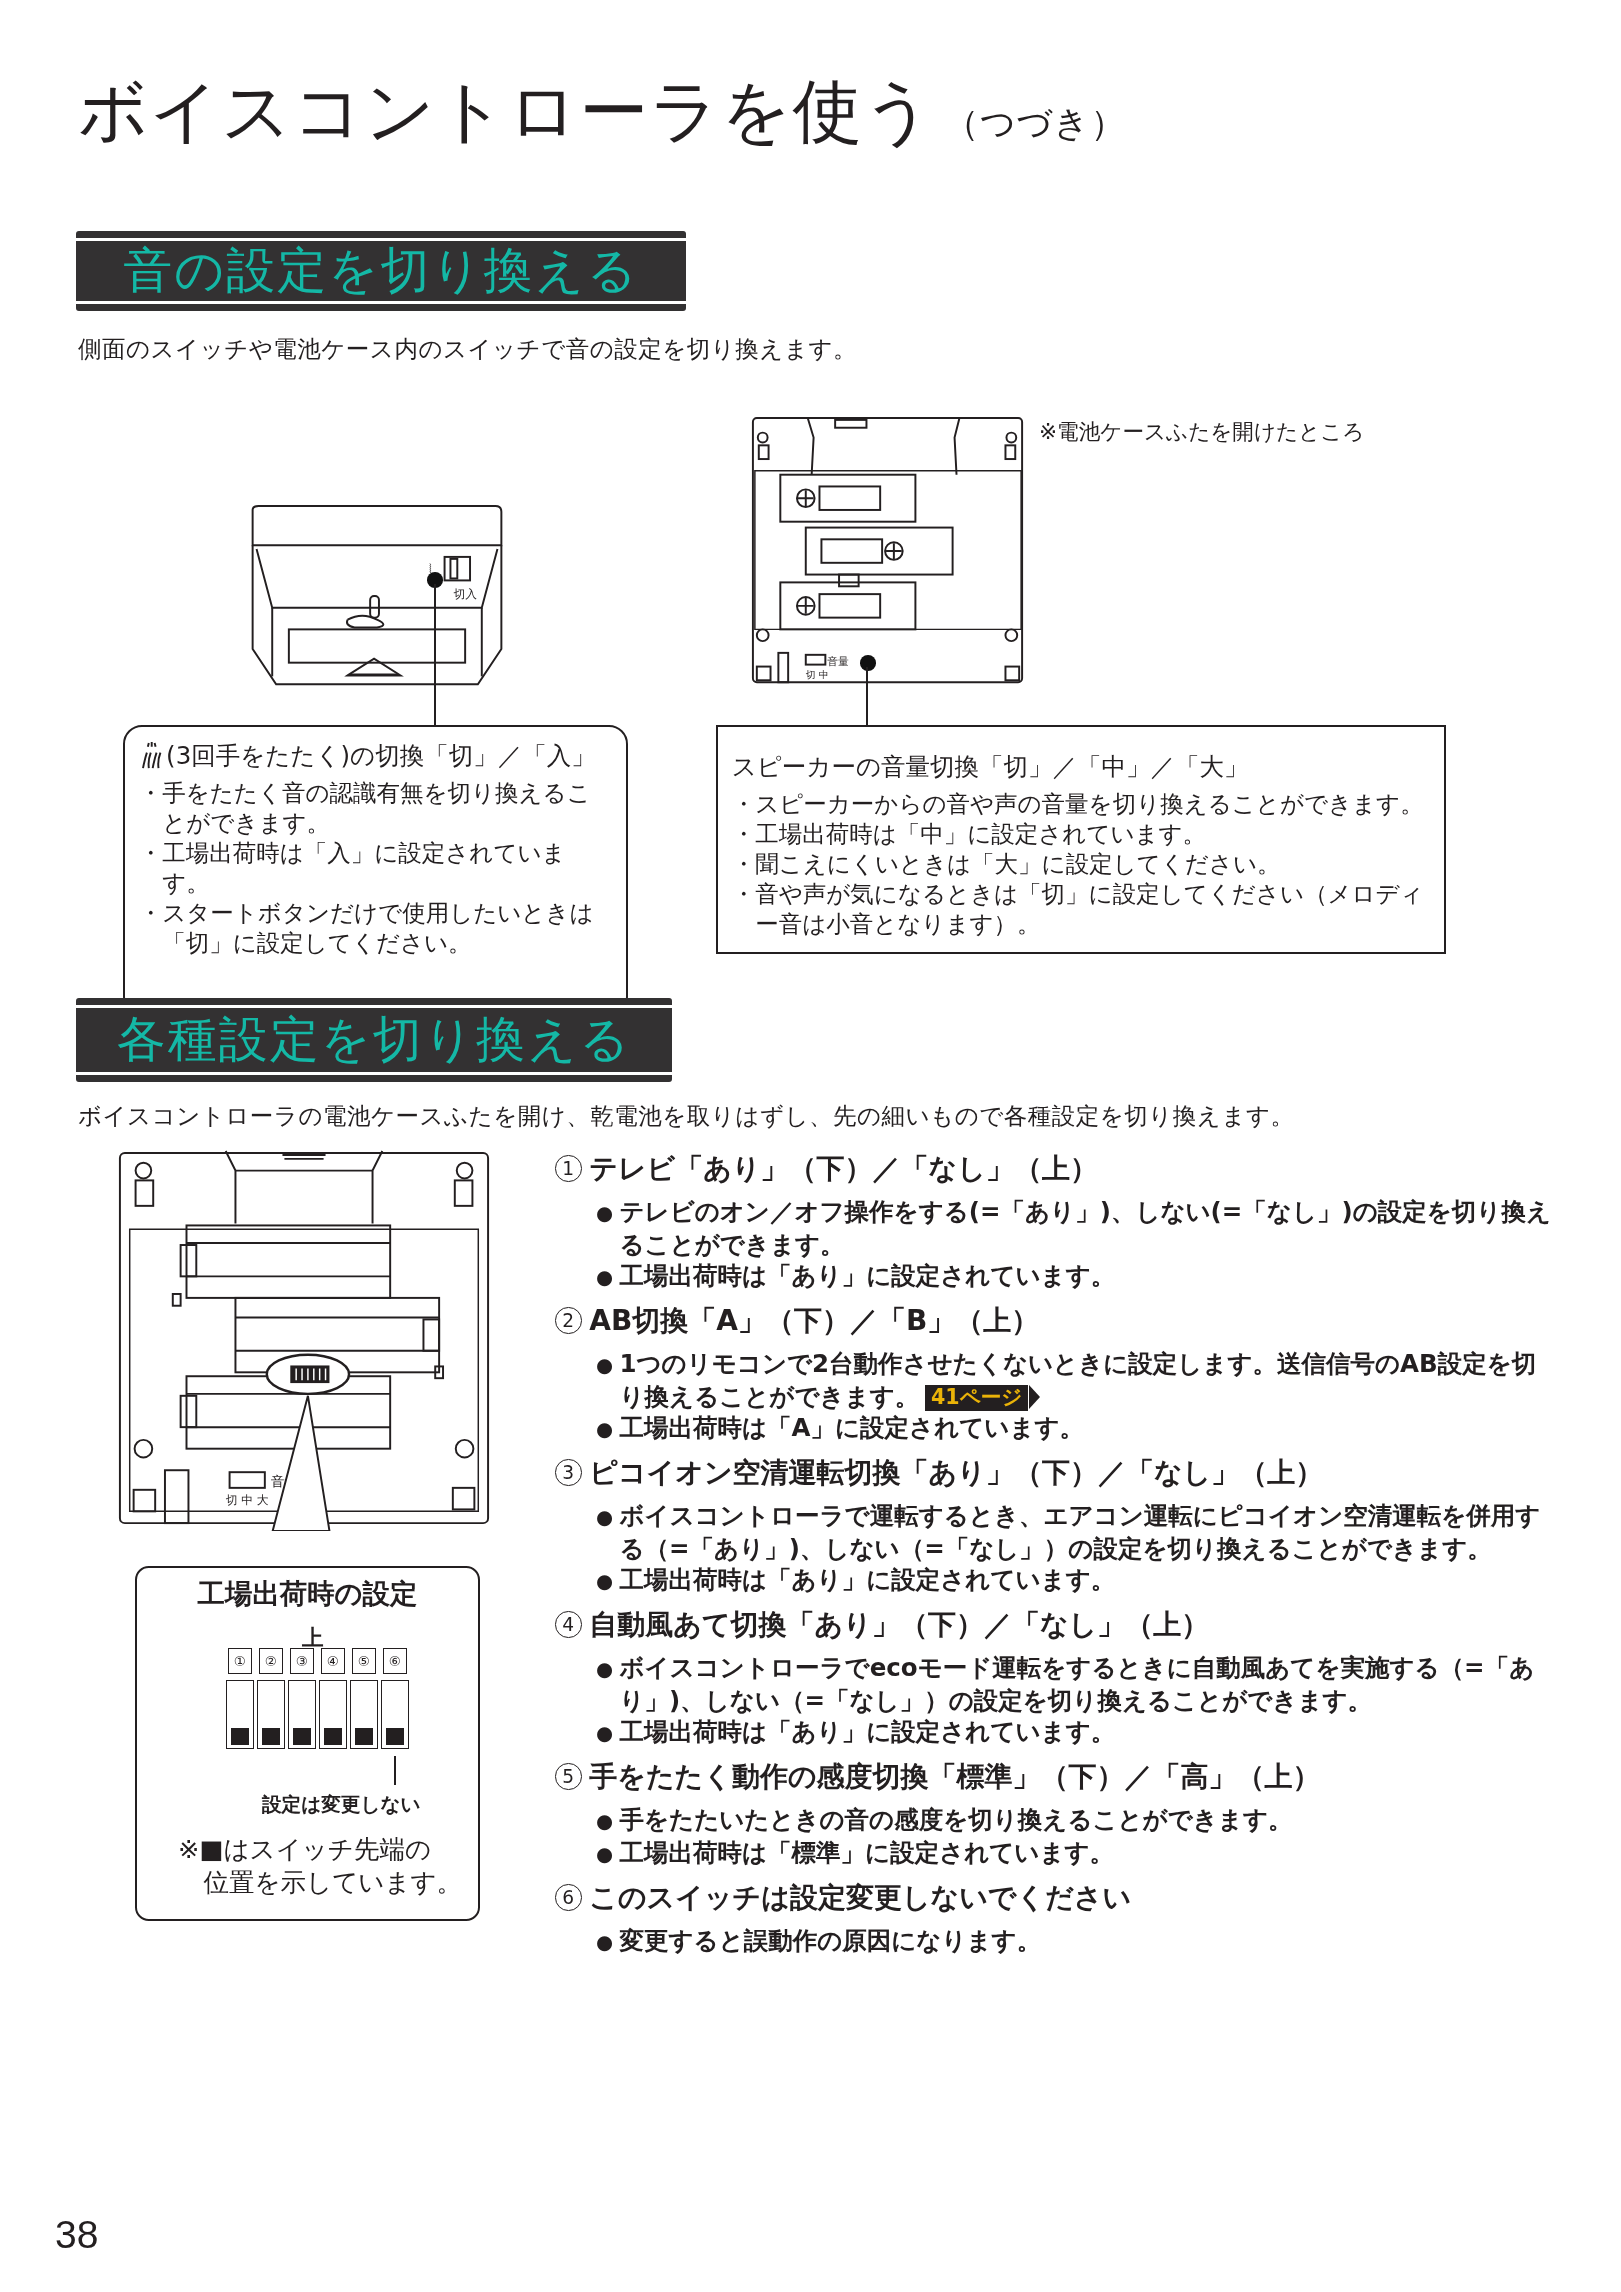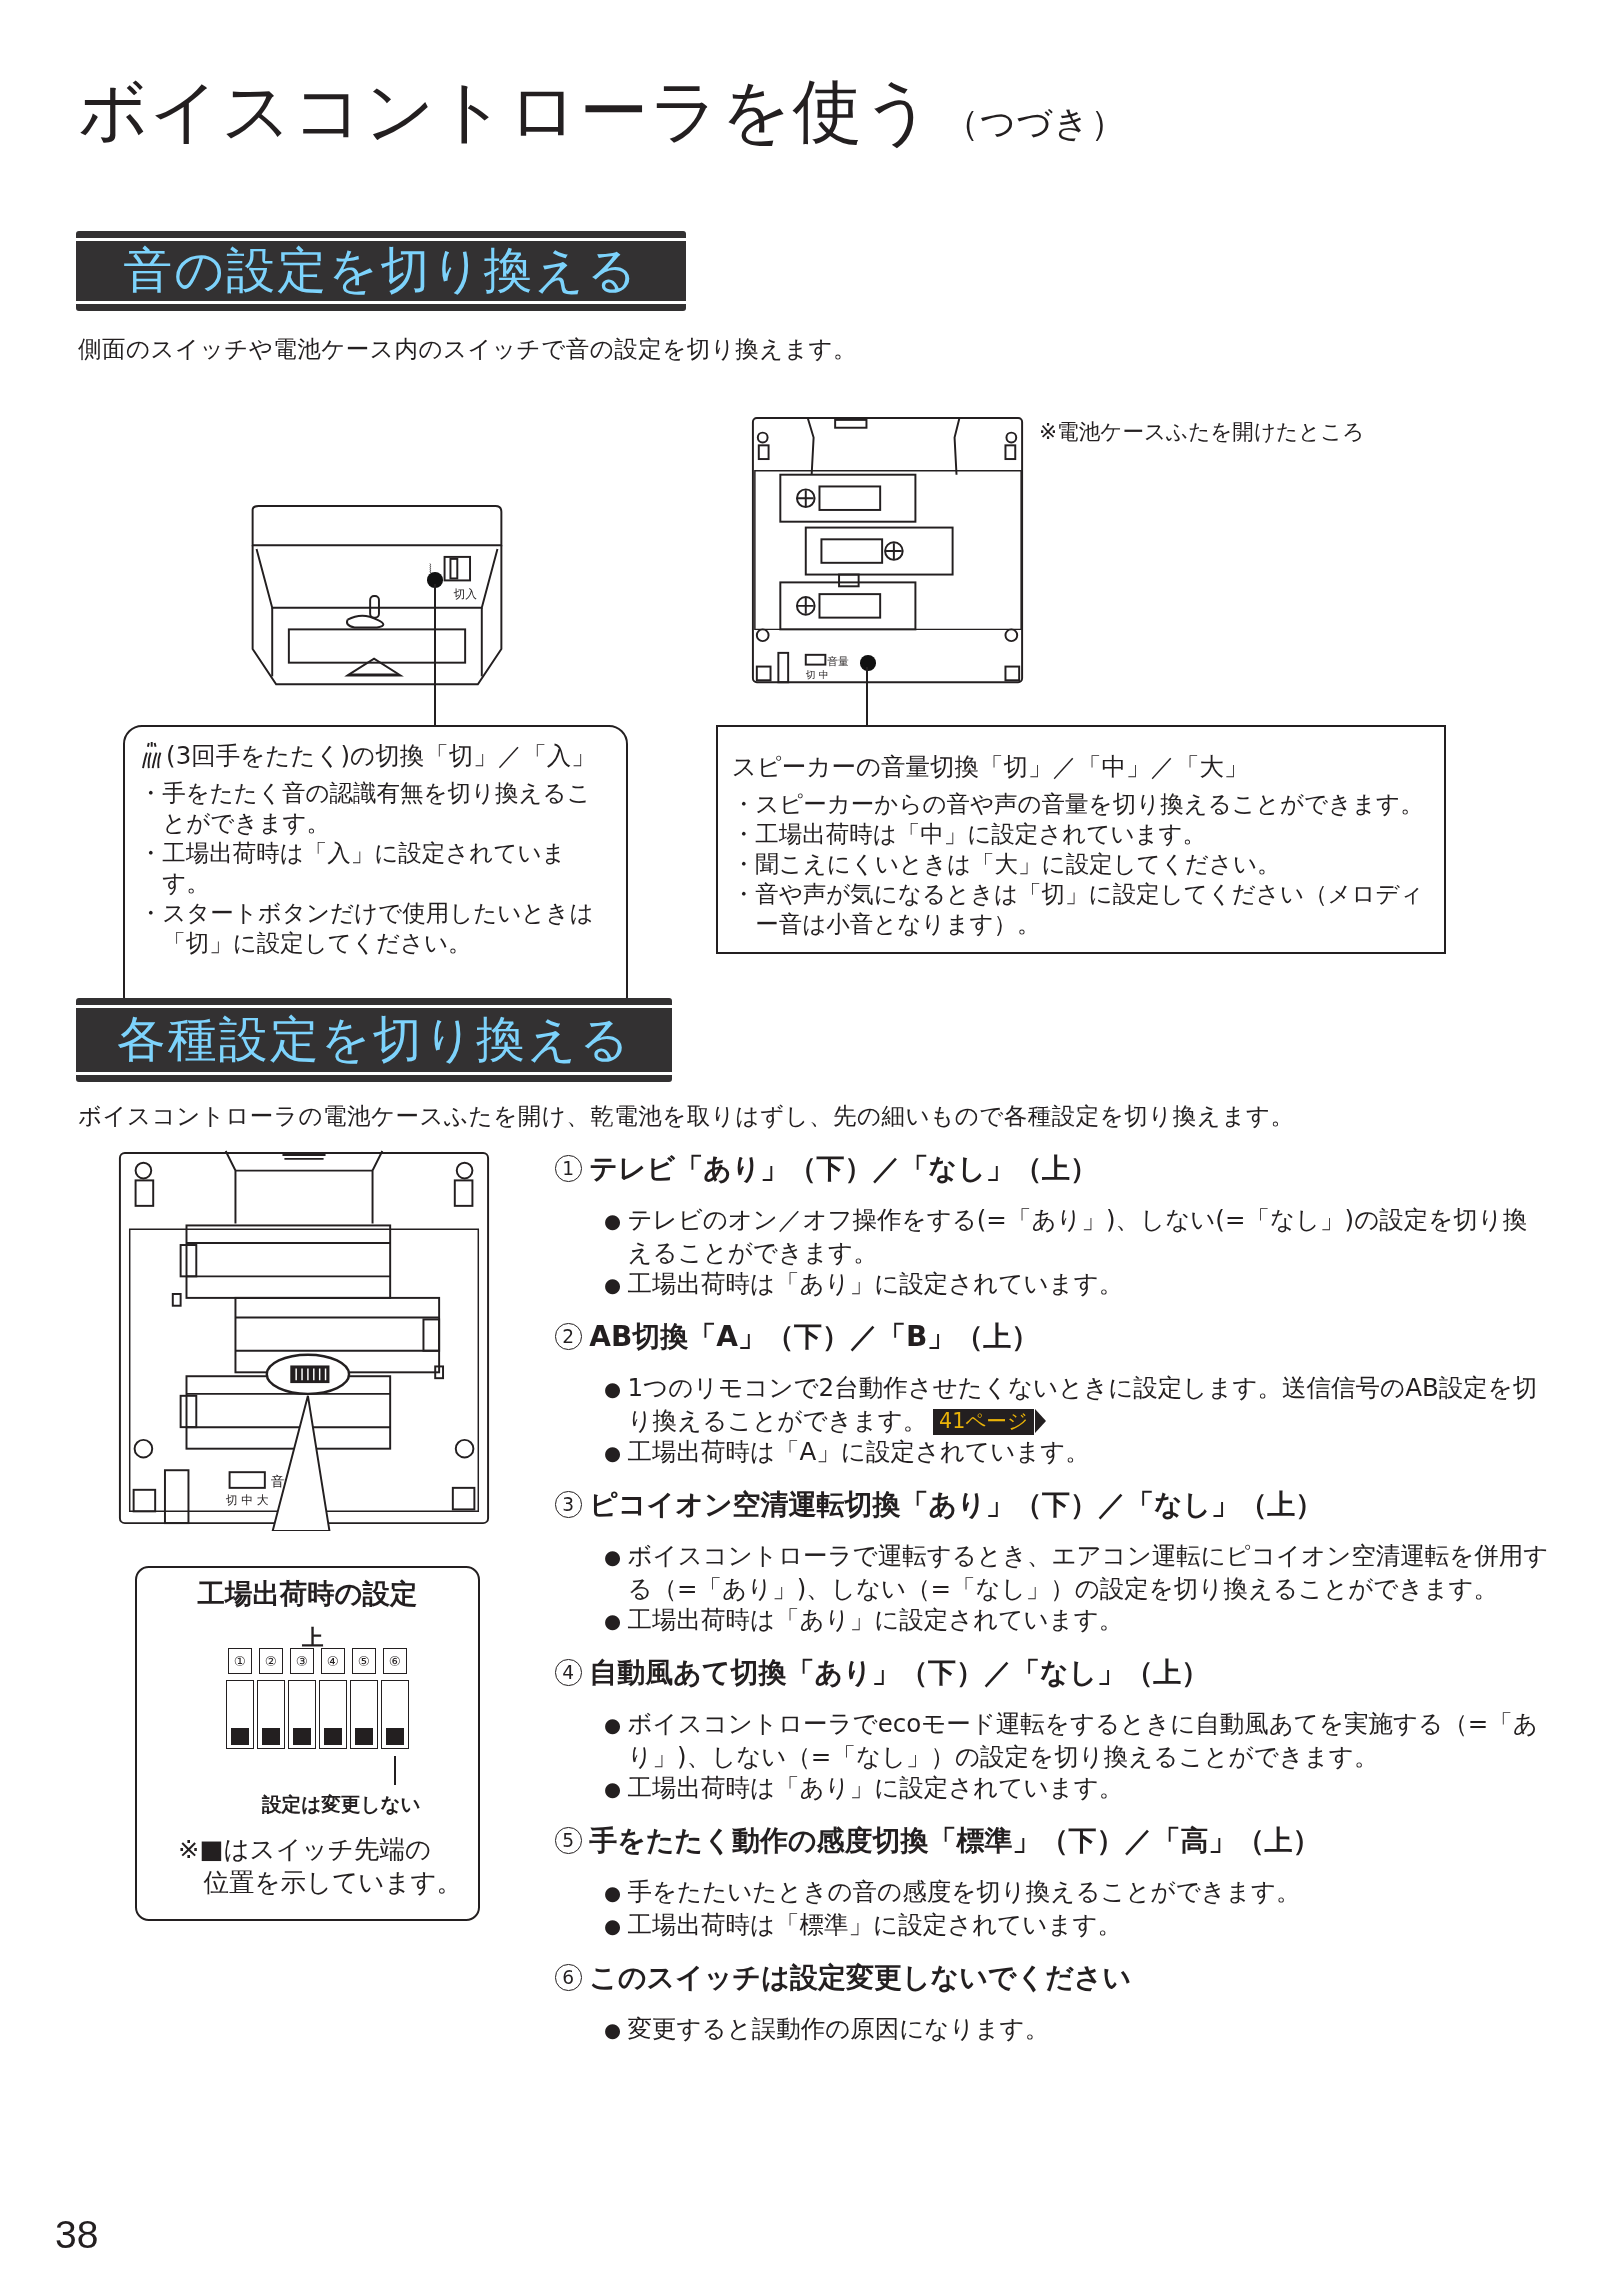--- a/index.html
+++ b/index.html
@@ -8,21 +8,21 @@
     font-family: "DejaVu Sans", "Liberation Sans", sans-serif;
     color: #231f20;
   }
   .abs { position: absolute; }
 
   
   .page-title { left: 78px; top: 67px; font-size: 69px; letter-spacing: 1px; white-space: nowrap; font-weight: normal; line-height: 88px; }
   .page-title .cont { font-size: 35px; margin-left: 9.8px; }
 
   
-  .band { background: #333132; color: #7dd3fc; border-radius: 2.9px; box-sizing: border-box; }
+  .band { background: #333132; color: #14b8a6; border-radius: 2.9px; box-sizing: border-box; }
   .band::before, .band::after {
     content: ""; position: absolute; left: 0; right: 0; height: 2.9px; background: #ffffff;
   }
   .band::before { top: 6.9px; }
   .band::after { bottom: 6.9px; }
   .band-text { position: absolute; left: 0; right: 0; top: 0; bottom: 0; display: flex; align-items: center; justify-content: center; font-size: 49px; letter-spacing: 2px; white-space: nowrap; }
 
   .intro { font-size: 23.5px; white-space: nowrap; letter-spacing: 0.5px; }
 
   
@@ -33,21 +33,21 @@
   .callout li::before { content: "・"; display: inline-block; width: 23.5px; text-indent: 0; }
 
   .leader { background: #231f20; width: 2px; }
   .dot { width: 15.7px; height: 15.7px; border-radius: 50%; background: #111; }
 
   
   .items { left: 555px; top: 1149px; width: 1010px; }
   .item { margin-bottom: 5.9px; }
   .item-head { font-size: 28px; font-weight: bold; line-height: 39px; white-space: nowrap; display: flex; align-items: center; }
   .num { display: inline-flex; width: 26.5px; height: 26.5px; border: 1.5px solid #231f20; border-radius: 50%; font-size: 18.6px; font-weight: normal; align-items: center; justify-content: center; margin-right: 7.8px; box-sizing: border-box; }
-  .item ul { list-style: none; margin: 16px; padding: 0 0 0 33px; }
+  .item ul { list-style: none; margin: 8px; padding: 0 0 0 33px; font-weight: bold; }
   .item li { font-size: 24.5px; line-height: 31px; padding-left: 23.5px; text-indent: -23.5px; }
   .item li::before { content: "●"; display: inline-block; width: 23.5px; text-indent: 0; font-size: 19.6px; }
   .badge { display: inline-block; position: relative; background: #231f20; color: #eab308; font-size: 20.6px; line-height: 25.5px; padding: 0 5.9px 0 5.9px; margin-left: 5.9px; text-indent: 0; vertical-align: middle; }
   .badge::after { content: ""; position: absolute; right: -11.8px; top: 0; border-top: 12.7px solid transparent; border-bottom: 12.7px solid transparent; border-left: 11.8px solid #231f20; }
 
   
   .factory { left: 135px; top: 1566px; width: 345px; height: 355px; border: 2.5px solid #231f20; border-radius: 13.7px; box-sizing: border-box; background: #fff; }
   .factory-title { position: absolute; left: 0; right: 0; top: 7.8px; text-align: center; font-size: 27.4px; font-weight: bold; }
   .factory-up { position: absolute; left: 165px; top: 55px; font-size: 21.6px; font-weight: bold; }
   .sw-row { position: absolute; left: 88px; top: 80px; display: flex; }

